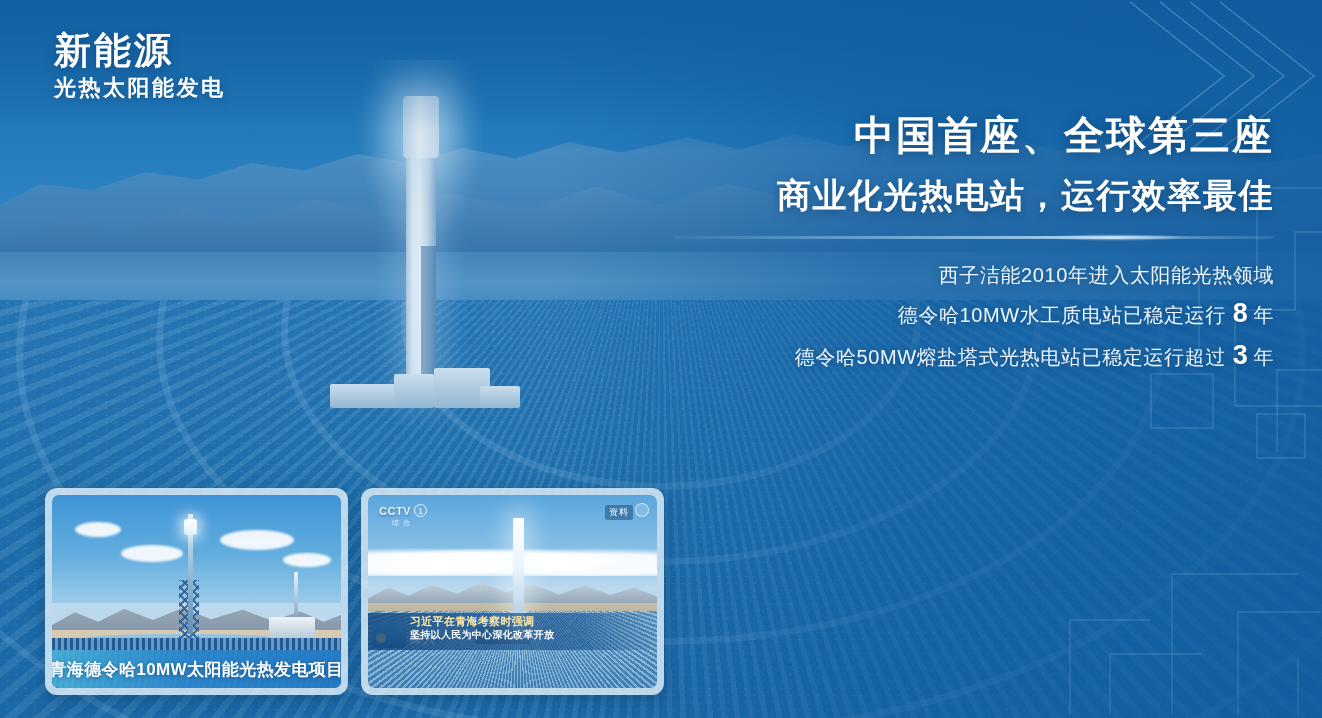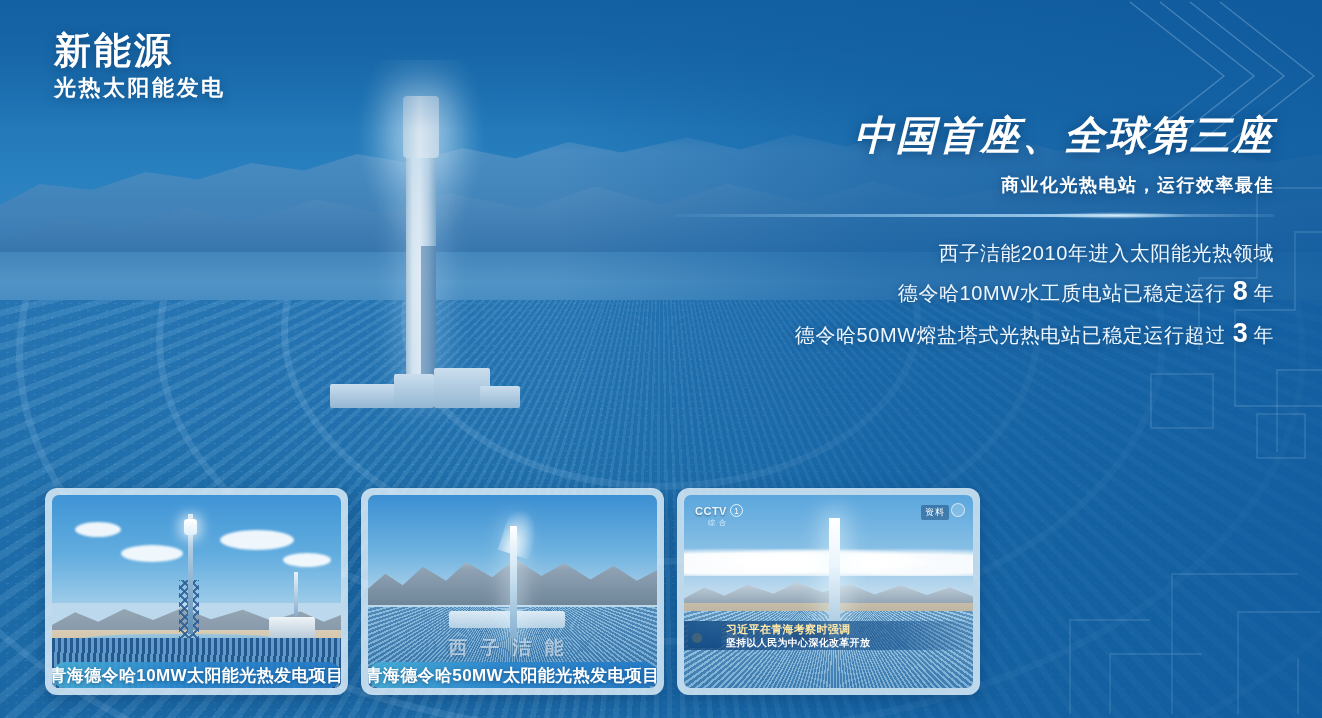--- a/index.html
+++ b/index.html
@@ -158,25 +158,24 @@
 
   
   .panel{
     position:absolute; right:48px; top:112px; width:600px;
     text-align:right; z-index:6;
   }
   .panel .big{
     font-size:40px; font-weight:bold; color:#ffffff;
     letter-spacing:2px; line-height:1.18;
     text-shadow:0 2px 12px rgba(6,45,88,.6);
-    font-style:italic;
   }
   .panel .sub{
     margin-top:14px;
-    font-size:18px; font-weight:bold; color:#ffffff;
+    font-size:34px; font-weight:bold; color:#ffffff;
     letter-spacing:1.5px;
     text-shadow:0 2px 10px rgba(6,45,88,.55);
   }
   .divider{
     position:relative;
     margin-top:17px; height:3px; width:100%;
     background:linear-gradient(90deg, rgba(150,205,245,.05) 0%, rgba(165,215,250,.45) 28%, rgba(190,230,255,.75) 62%, rgba(150,205,245,.12) 100%);
     border-radius:2px;
   }
   .divider::after{
@@ -209,28 +208,27 @@
     padding:7px;
     background:rgba(226,240,250,.82);
     box-shadow:0 4px 16px rgba(5,40,80,.32);
   }
   .shot{
     position:relative; width:100%; height:100%;
     border-radius:7px; overflow:hidden;
     background:#bcd8ec;
   }
   .caption{
-    position:absolute; left:0; right:0; bottom:0; height:26px;
+    position:absolute; left:0; right:0; bottom:0; height:38px;
     display:flex; align-items:center; justify-content:center;
     font-size:17px; font-weight:bold; color:#ffffff;
     letter-spacing:.4px;
     background:linear-gradient(90deg, rgba(70,175,215,.92) 0%, rgba(43,135,205,.94) 45%, rgba(36,122,197,.95) 100%);
     text-shadow:0 1px 4px rgba(5,45,90,.55);
     white-space:nowrap;
-    border-radius:18px;
   }
 
   
   .s1 .sky1{ position:absolute; inset:0 0 44% 0; background:linear-gradient(180deg,#3f94d6 0%,#62addf 55%,#9ccbe8 100%); }
   .s1 .cloud{ position:absolute; background:rgba(255,255,255,.9); border-radius:50%; filter:blur(1px); }
   .s1 .mtn{
     position:absolute; left:0; right:0; top:52%; height:22%;
     background:linear-gradient(180deg,#9aa8b4,#7c8ea0);
     clip-path:polygon(0% 70%,8% 40%,16% 62%,25% 32%,35% 58%,45% 30%,55% 56%,66% 34%,76% 60%,86% 38%,94% 62%,100% 46%,100% 100%,0% 100%);
     opacity:.9;
@@ -333,21 +331,21 @@
     font-size:9px; color:#fff; background:rgba(30,80,130,.55);
     padding:1px 4px; border-radius:2px; letter-spacing:1px;
   }
   .badge-dot{
     position:absolute; right:8px; top:8px; width:14px; height:14px;
     border:1px solid rgba(255,255,255,.6); border-radius:50%;
     background:rgba(255,255,255,.18);
   }
   .ticker{
     position:absolute; left:0; right:0; bottom:38px;
-    padding:2px 0 1px 42px;
+    padding:2px 0 9px 42px;
     background:linear-gradient(90deg, rgba(20,70,125,.82), rgba(25,85,145,.62) 75%, rgba(25,85,145,.1));
   }
   .ticker .l1{ font-size:11px; font-weight:bold; color:#ffe9a8; letter-spacing:.3px; line-height:1.25; }
   .ticker .l2{ font-size:10px; font-weight:bold; color:#ffffff; letter-spacing:.3px; line-height:1.25; }
   .tickerlogo{
     position:absolute; left:4px; bottom:40px; width:34px; height:26px;
     border-radius:3px;
     background:linear-gradient(180deg,#63b7e6,#1f6fae);
   }
   .tickerlogo::after{
@@ -467,33 +465,20 @@
         <div class="lake"></div>
         <div class="mirrors"></div>
         <div class="latt"></div>
         <div class="twr"></div>
         <div class="twr2"></div>
         <div class="bldg"></div>
         <div class="caption">青海德令哈10MW太阳能光热发电项目</div>
       </div>
     </div>
 
-    <div class="card">
-      <div class="shot s2">
-        <div class="sky2"></div>
-        <div class="beam"></div>
-        <div class="mtn2"></div>
-        <div class="plain3" style="top:54%;height:10%;background:linear-gradient(180deg,#bcb8ab,#a9a89c);"></div>
-        <div class="field2"></div>
-        <div class="salt"></div>
-        <div class="twr3"></div>
-        <div class="wmark">西子洁能</div>
-        <div class="caption">青海德令哈50MW太阳能光热发电项目</div>
-      </div>
-    </div>
 
     <div class="card">
       <div class="shot s3">
         <div class="sky3"></div>
         <div class="clouds3"></div>
         <div class="mtn3"></div>
         <div class="plain3"></div>
         <div class="field3"></div>
         <div class="base4"></div>
         <div class="twr4"></div>

